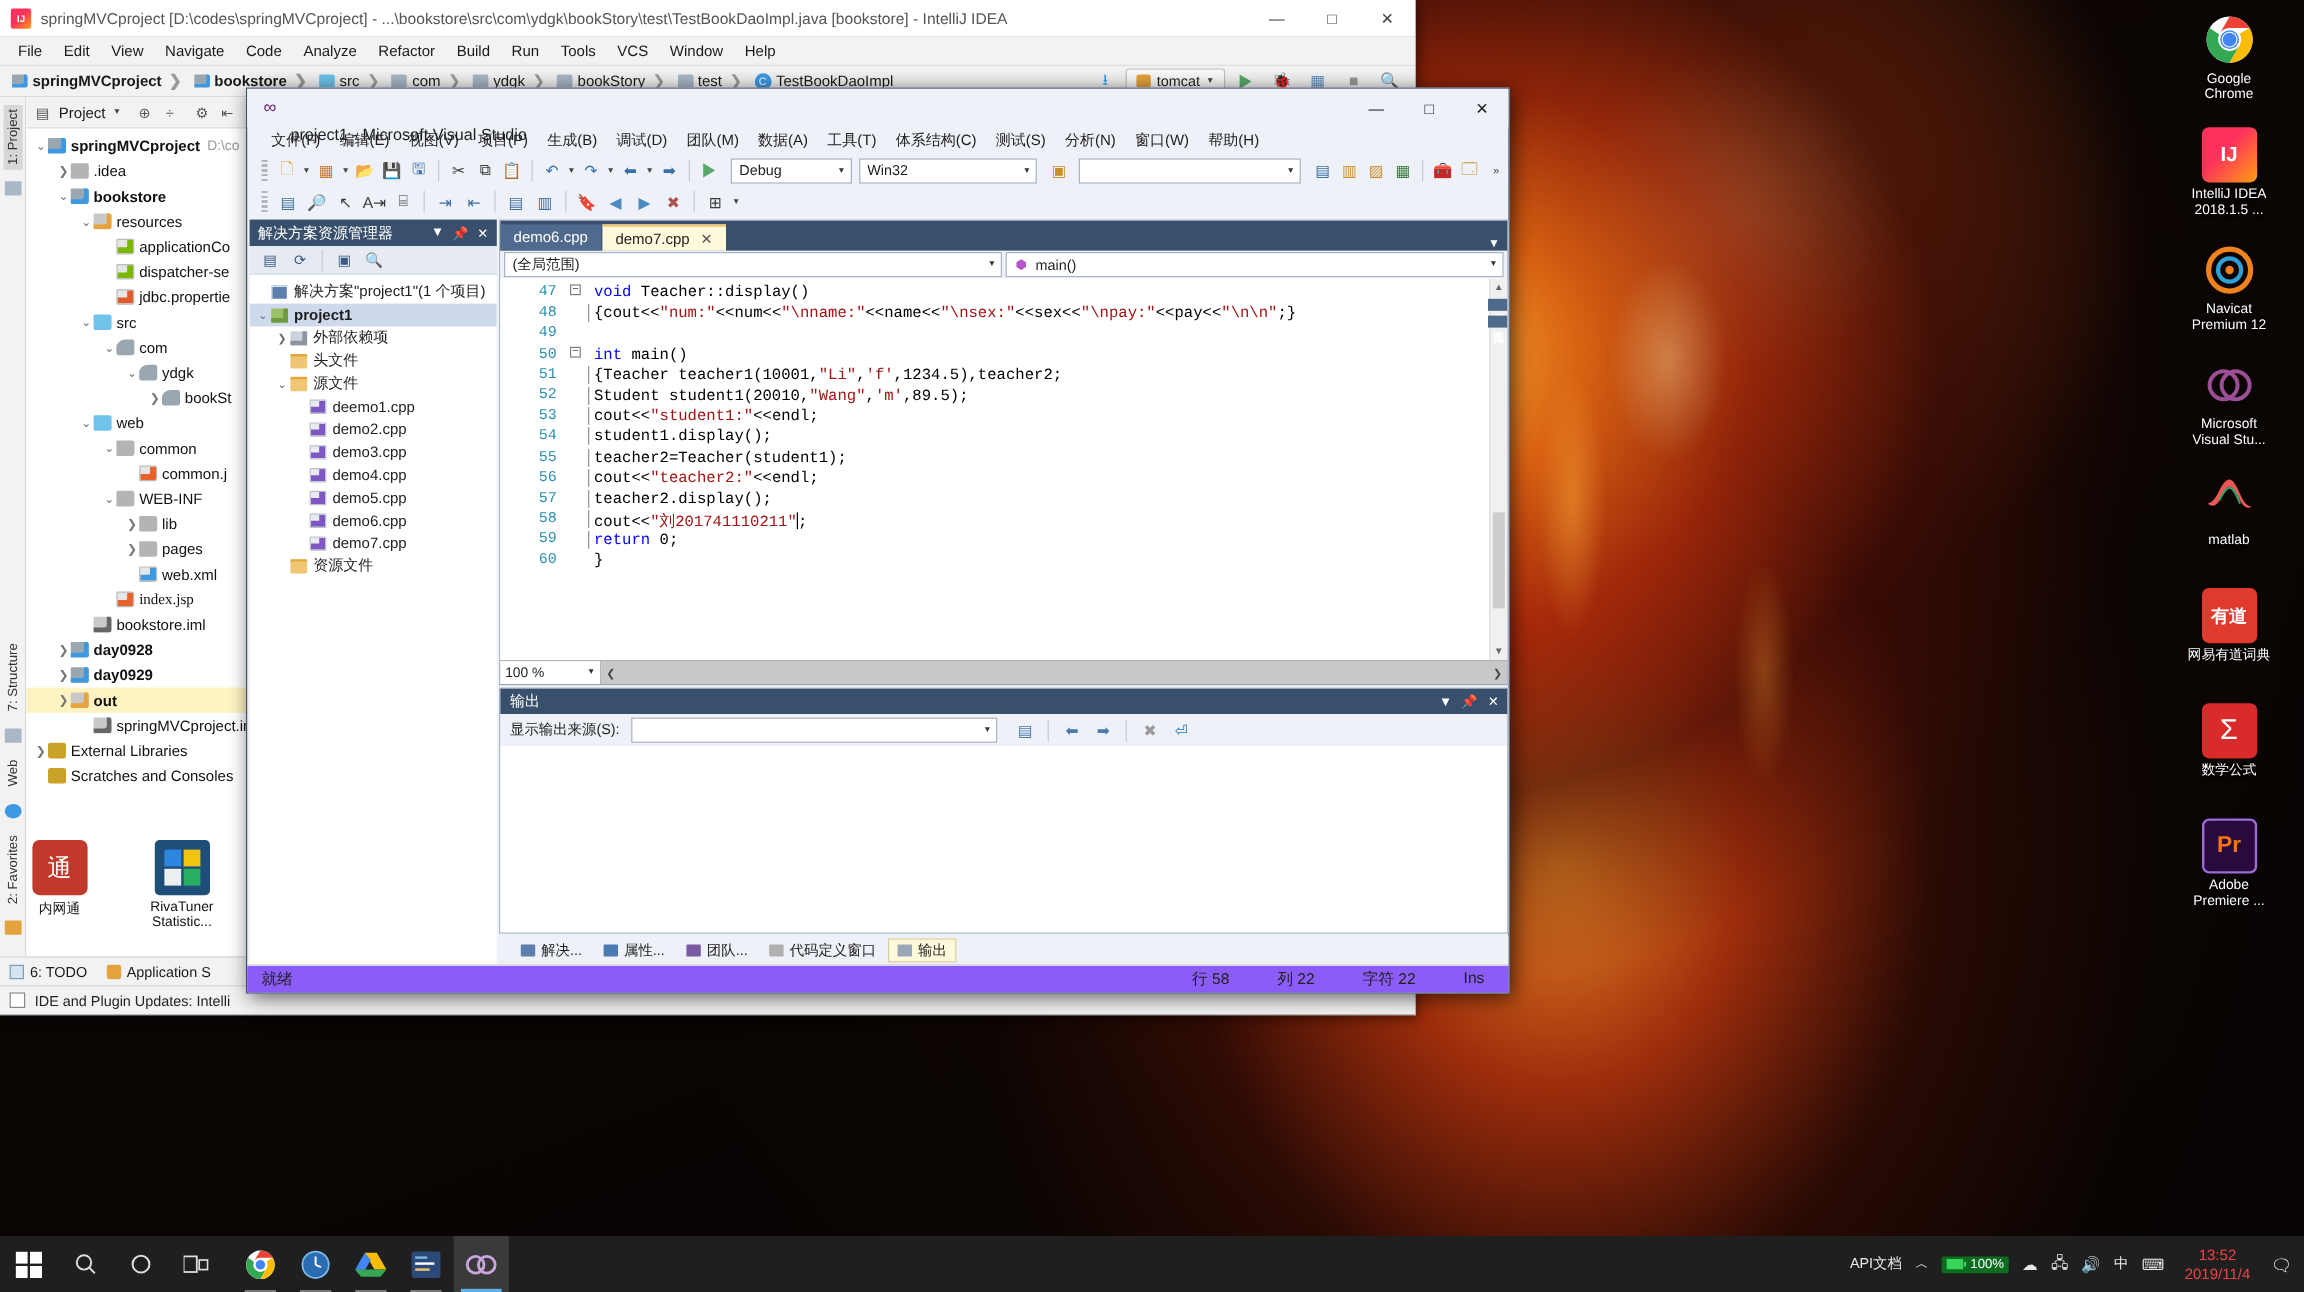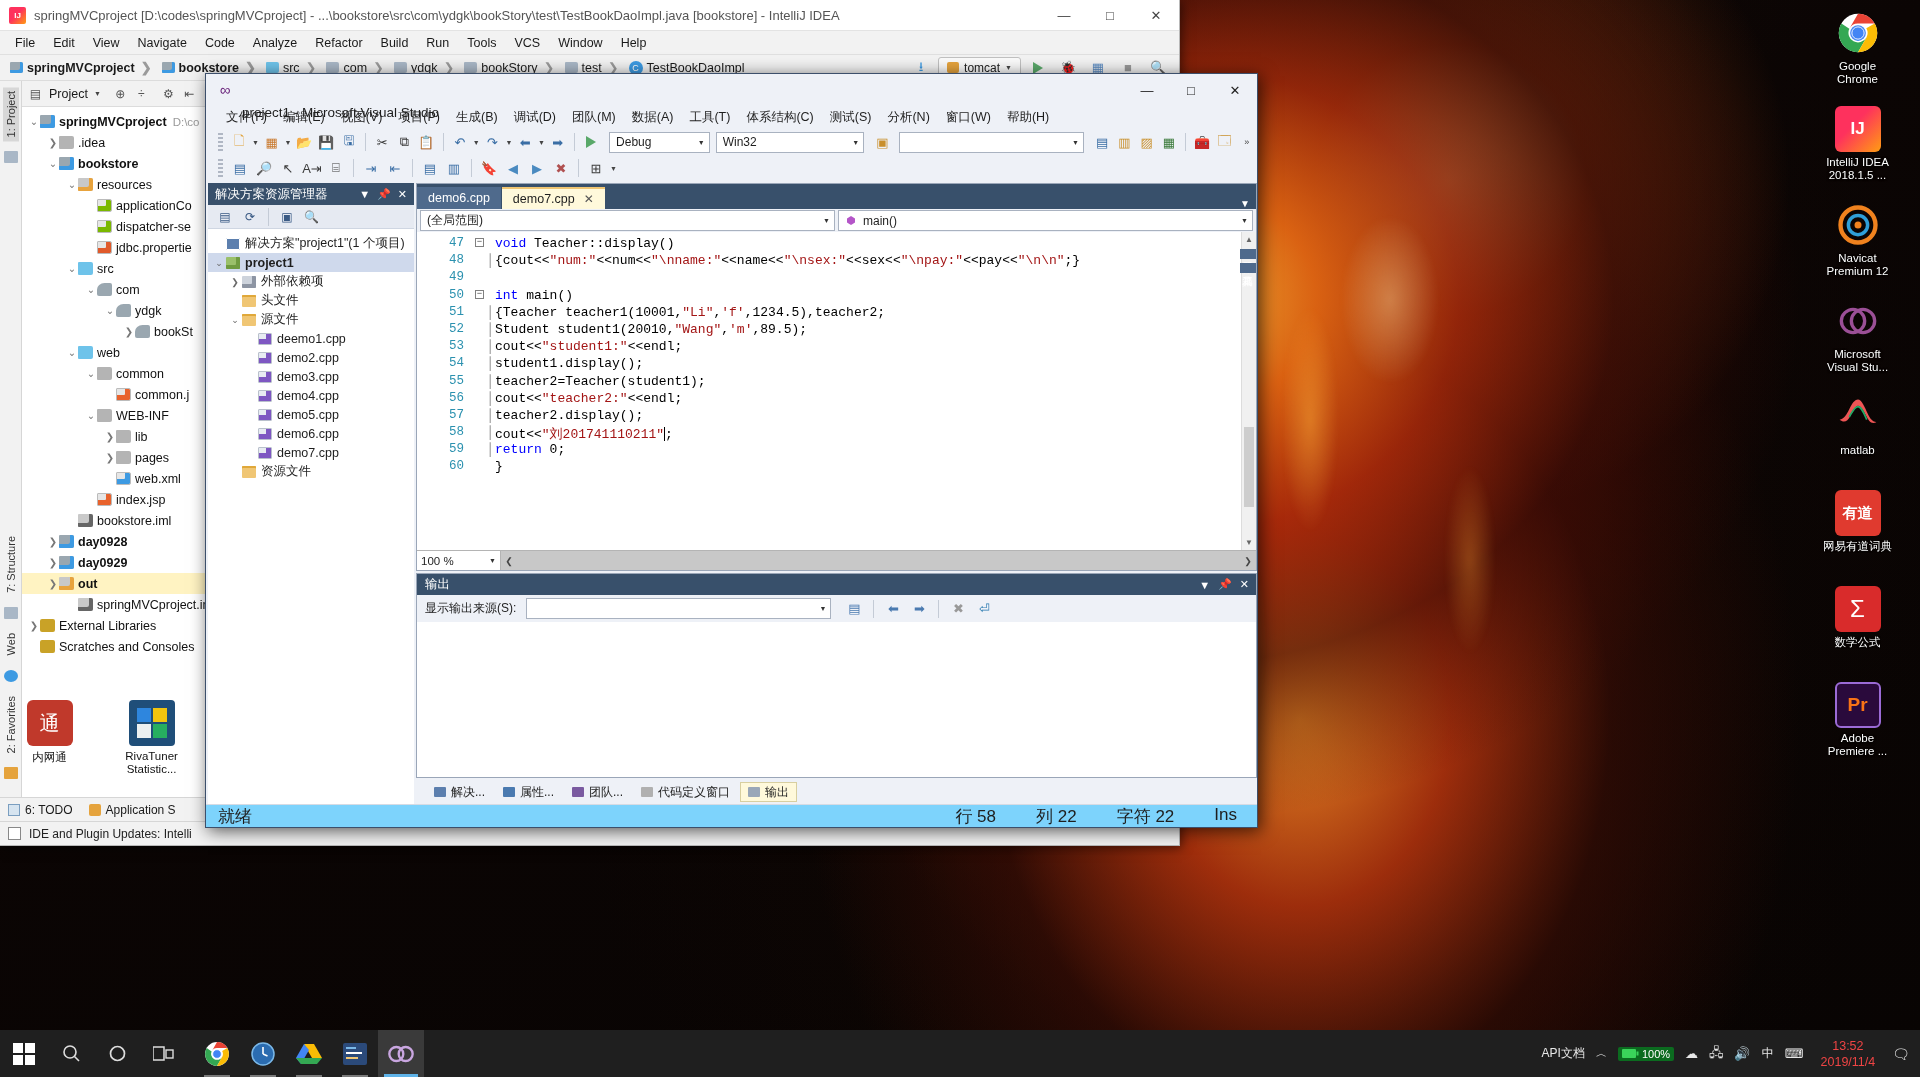--- a/index.html
+++ b/index.html
@@ -237,21 +237,21 @@
   #vs-output { flex:1; display:flex; flex-direction:column; min-height:0; border:1px solid #9aa6b8; background:#fff;}
   #vs-out-head { height:21px; background:#38506b; color:#fff; display:flex;align-items:center;padding:0 4px 0 8px; font-size:12.5px; flex:none;}
   #vs-out-head .sp { margin-left:auto; display:flex;align-items:center;gap:8px;padding-right:3px;font-size:11px;}
   #vs-out-tb { height:27px; background:#eef1f7; display:flex; align-items:center; gap:4px; padding-left:8px; flex:none;}
   #vs-out-body { flex:1; background:#fff; }
 
   #vs-doc-tabs { height:24px; background:#eef1f7; display:flex; align-items:center; gap:2px; padding-left:10px; flex:none;}
   .dtab { height:20px; padding:0 7px; display:flex; align-items:center; gap:5px; font-size:12px; border:1px solid transparent;}
   .dtab.active { background:#fff9db; border:1px solid #d8cfa0; }
   .dtab .di { width:12px;height:10px; background:#9ac06a; border-radius:1px;}
-  #vs-status { height:23px; background:#7dd3fc; display:flex; align-items:center; font-size:17px; flex:none; border-top:1px solid #d6dbe4;}
+  #vs-status { height:23px; background:#8b5cf6; display:flex; align-items:center; font-size:13px; flex:none; border-top:1px solid #d6dbe4;}
   #vs-status .ready { padding-left:12px; }
   #vs-status .sgrp { margin-left:auto; display:flex; gap:40px; padding-right:20px;}
 
   
   #vs-righttabs {
     position:absolute; right:1px; top:175px; width:16px; display:flex; flex-direction:column; gap:4px; align-items:center;
   }
   .vstab {
     writing-mode:vertical-rl; background:#4f6a8c; color:#fff; font-size:10.5px;
     padding:5px 1px; white-space:nowrap;
@@ -543,21 +543,21 @@
           <div class="tnode" style="padding-left: 82px;">
             <span class="tw">❯</span>
             <span class="ticon ti-fld"></span>
             <span class="tlbl">pages</span>
           </div>
           <div class="tnode" style="padding-left: 82px;">
             <span class="tw"></span>
             <span class="ticon ti-xml2"></span>
             <span class="tlbl">web.xml</span>
           </div>
-          <div class="tnode" style="padding-left: 63px;">
+          <div class="tnode" style="padding-left: 63px; font-family: Liberation Serif, serif;">
             <span class="tw"></span>
             <span class="ticon ti-jsp"></span>
             <span class="tlbl">index.jsp</span>
           </div>
           <div class="tnode" style="padding-left: 44px;">
             <span class="tw"></span>
             <span class="ticon ti-iml"></span>
             <span class="tlbl">bookstore.iml</span>
           </div>
           <div class="tnode" style="padding-left: 25px;">

